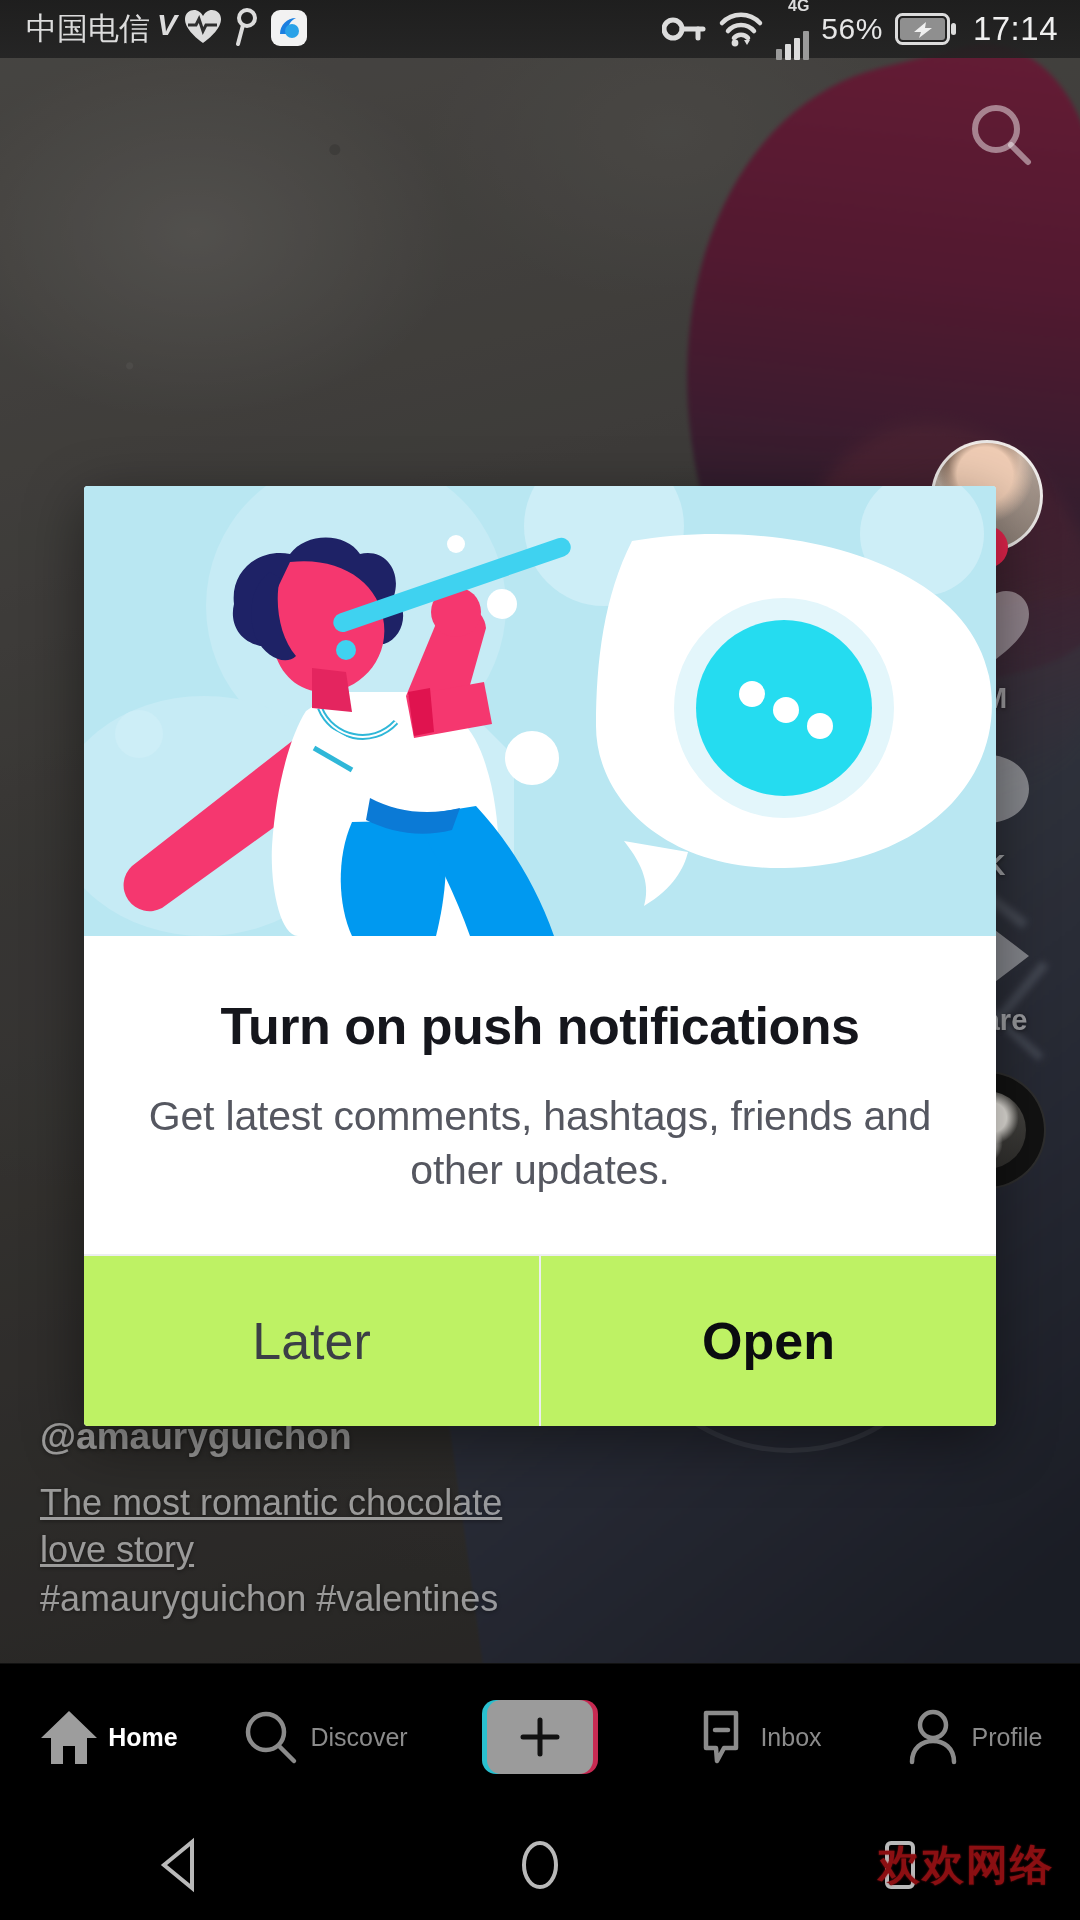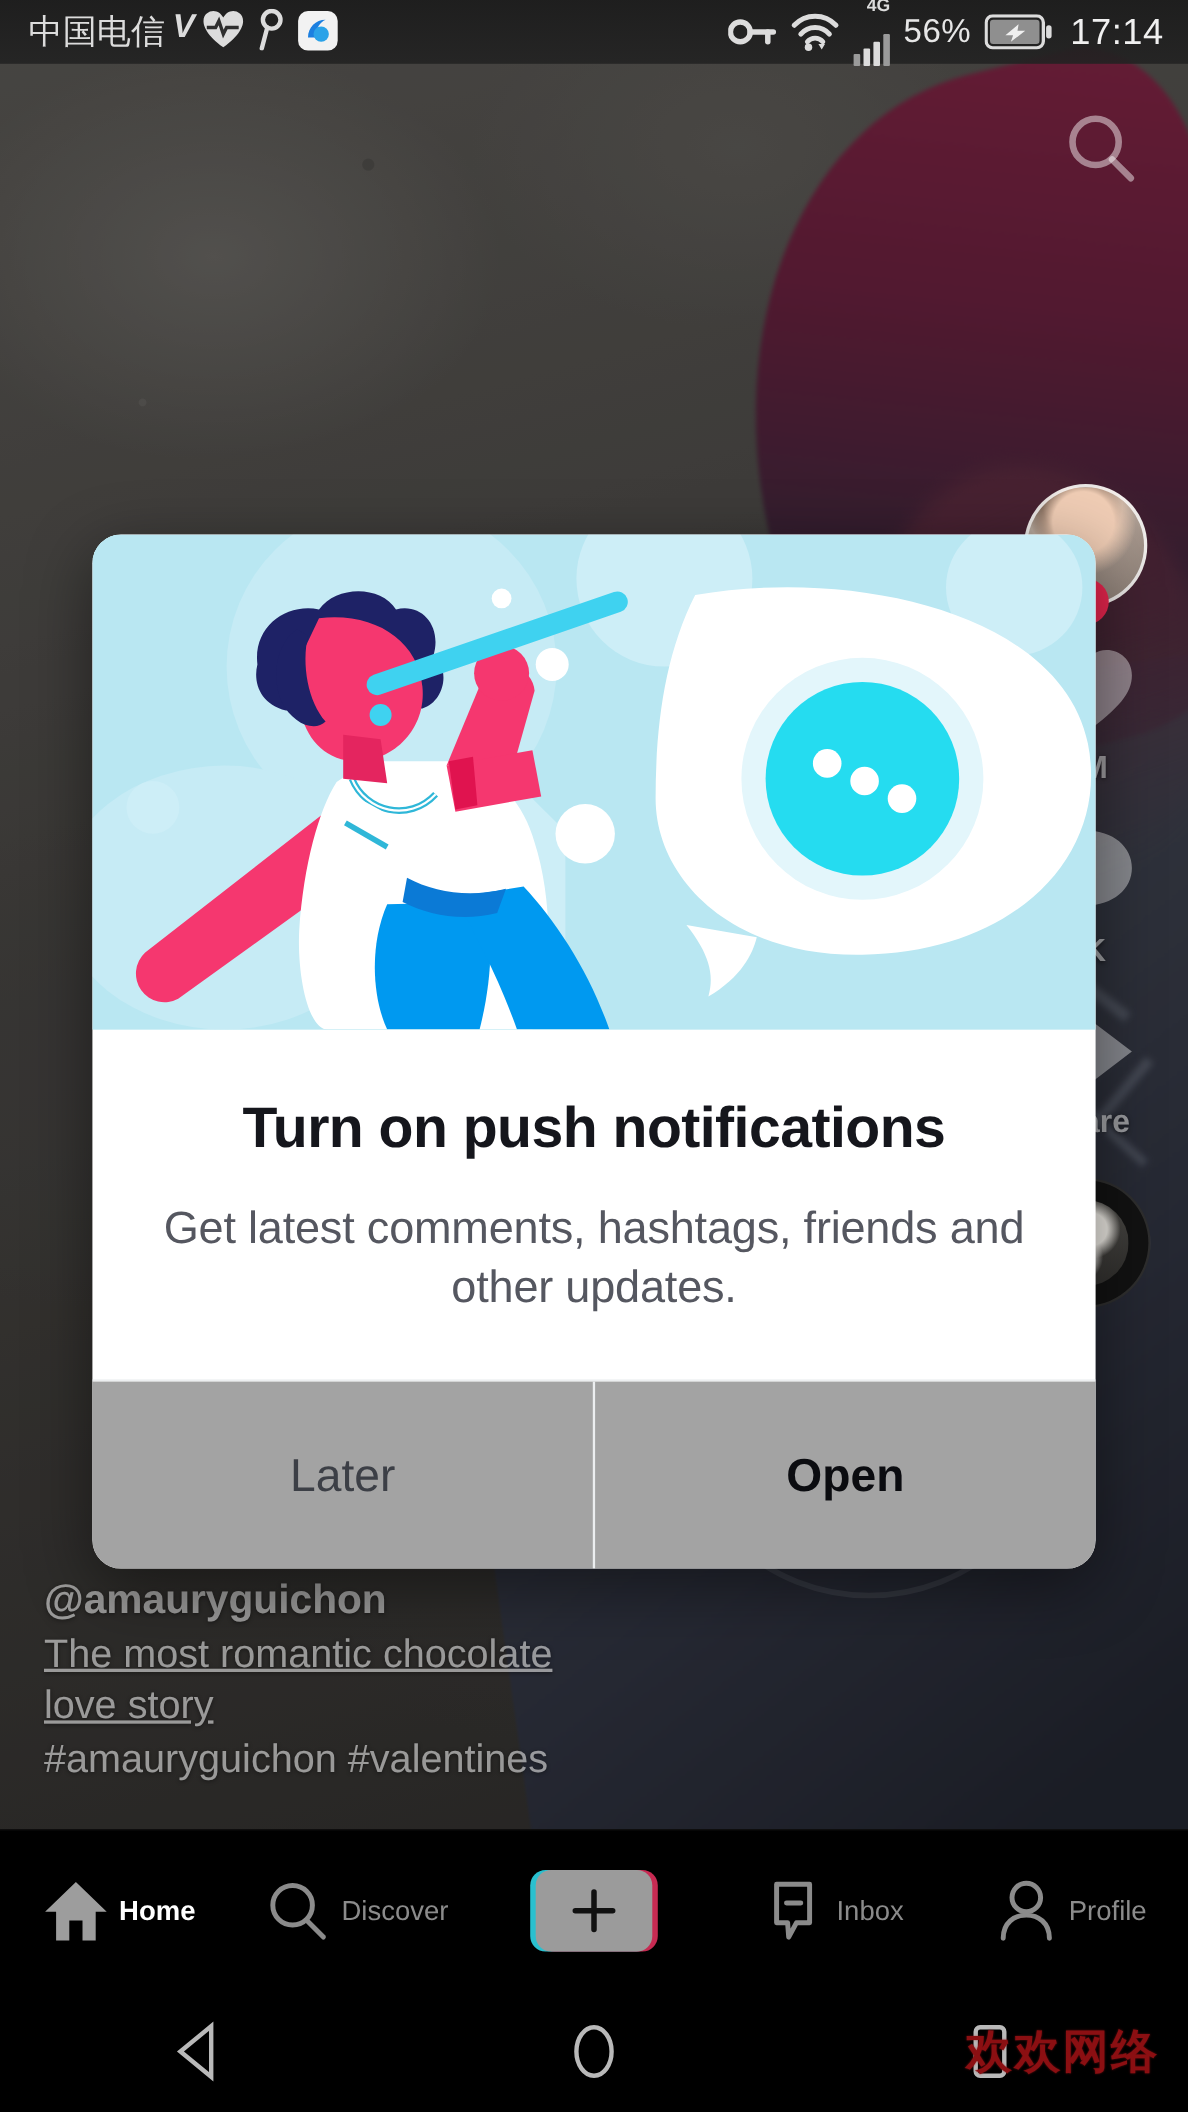--- a/index.html
+++ b/index.html
@@ -181,42 +181,42 @@
       radial-gradient(circle at 40% 66%, #f4f2ee 0 18%, rgba(244,242,238,0) 34%),
       linear-gradient(150deg, #5a5854 0%, #2c2b29 100%);
   }
 
   
   .caption {
     position:absolute; left: 40px; bottom: 300px; width: 700px;
     color: rgba(255,255,255,.55); z-index: 25;
     text-shadow: 0 1px 4px rgba(0,0,0,.45);
   }
-  .cap-user { font-size: 37px; font-weight: 700; margin-bottom: 4px; }
+  .cap-user { font-size: 37px; font-weight: 700; margin-bottom: 21px; }
   .cap-desc { font-size: 36px; line-height: 1.32; text-decoration: underline; }
   .cap-tags { font-size: 36px; margin-top: 4px; }
   .music-row {
     position:absolute; left: 40px; bottom: 200px;
     display:flex; align-items:center; gap: 22px;
     color: rgba(255,255,255,.55); font-size: 37px; z-index: 25;
     text-shadow:0 1px 4px rgba(0,0,0,.45);
   }
 
   
   .video-progress {
     position:absolute; left:0; bottom: 0; width:1080px; height: 6px;
     background: rgba(255,255,255,.14); z-index: 26;
   }
   .video-progress i { display:block; height:100%; width:9px; background:rgba(255,255,255,.55); }
 
   
   .dialog {
     position:absolute; left: 84px; top: 486px;
     width: 912px; height: 940px;
-    background:#fff; border-radius: 26px;
+    background:#fff; border-radius: 4px;
     overflow:hidden; z-index: 70;
     box-shadow: 0 16px 60px rgba(0,0,0,.45);
   }
   .illus {
     position:relative; width: 912px; height: 450px;
     background: #b9e7f2; overflow:hidden;
   }
   .illus svg { display:block; }
   .dlg-body { padding: 62px 52px 0; text-align:center; }
   .dlg-title {
@@ -226,21 +226,21 @@
   .dlg-desc {
     margin-top: 34px; font-size: 41px; color:#555760;
     line-height: 1.32; letter-spacing: -.2px;
   }
   .dlg-actions {
     position:absolute; left:0; bottom:0; width:912px; height: 172px;
     display:flex; border-top: 2px solid #eceef0;
   }
   .dlg-btn {
     flex: 1; display:flex; align-items:center; justify-content:center;
-    font-size: 42px; background:#a3a3a3;
+    font-size: 52px; background:#bef264;
   }
   .dlg-btn.later { color:#3c3f46; font-weight: 400; }
   .dlg-btn.open { color:#0b0c10; font-weight: 700; border-left: 2px solid #eceef0; }
 
   
   .bottomnav {
     position:absolute; left:0; bottom: 110px; width:1080px; height: 147px;
     background:#000; display:flex; align-items:center; z-index: 50;
     border-top: 1px solid #111;
   }

